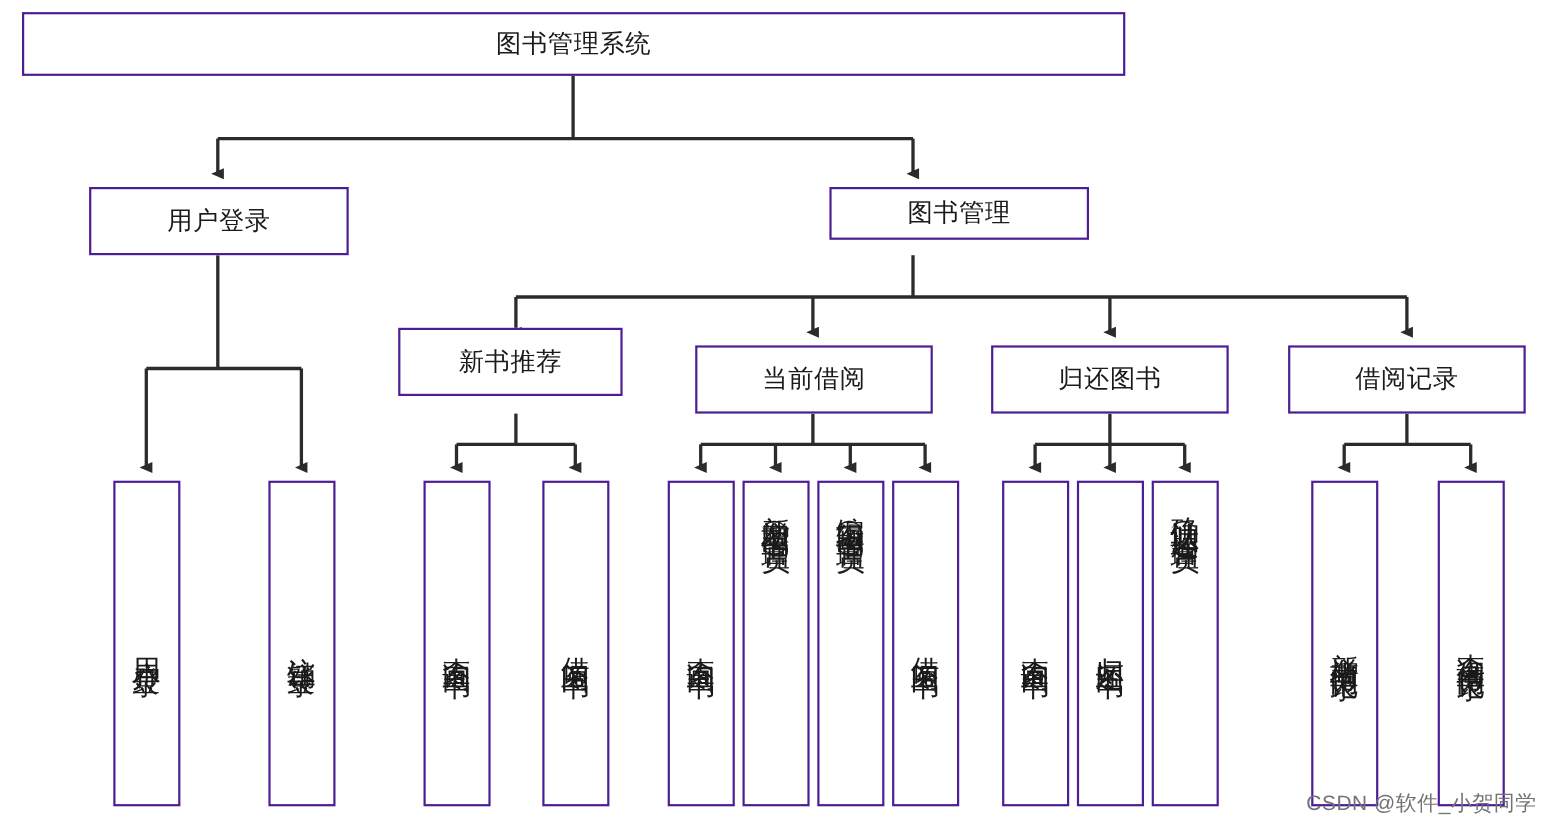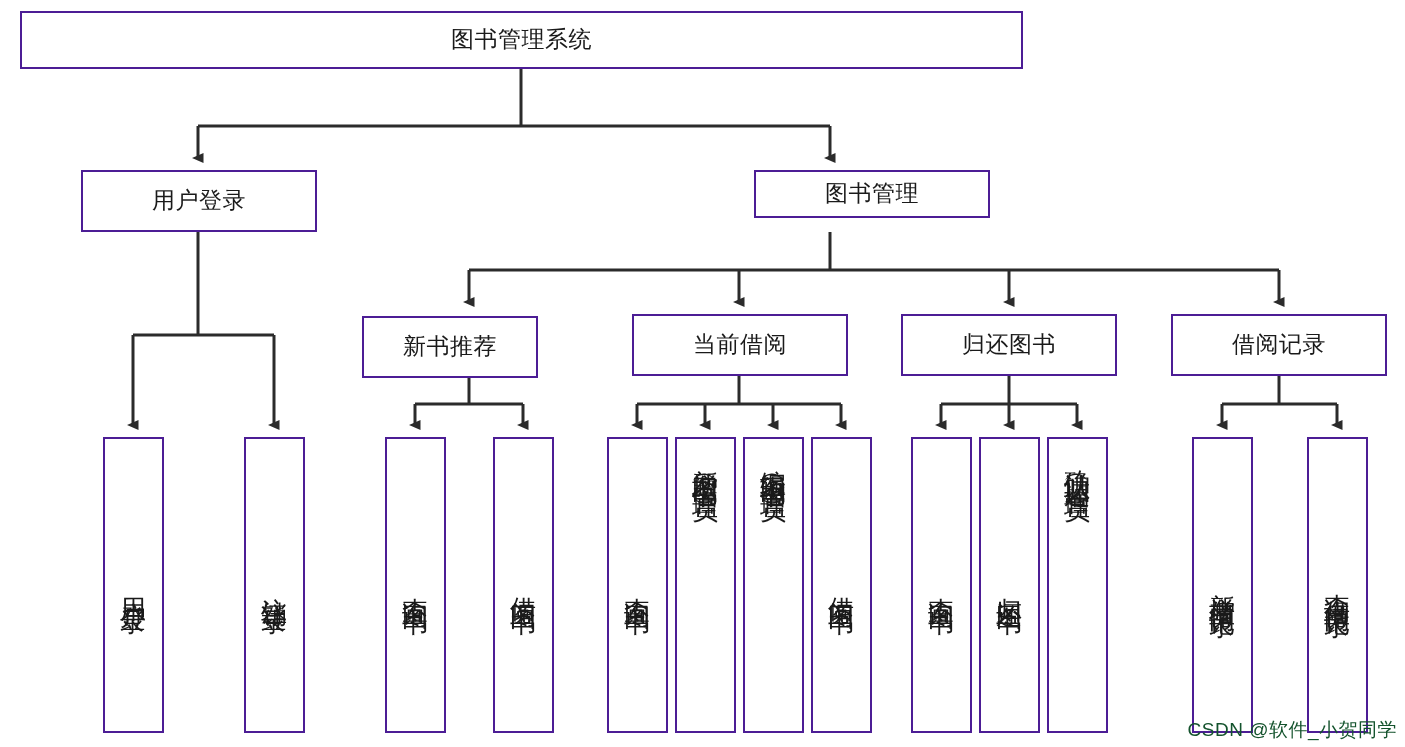--- a/index.html
+++ b/index.html
@@ -60,21 +60,21 @@
   }
   .node.vert.mid {
     align-items: center;
     padding-top: 0;
   }
   .watermark {
     position: absolute;
     right: 8px;
     bottom: 4px;
     font-size: 19px;
-    color: #14532d;
+    color: #737373;
     white-space: nowrap;
     letter-spacing: 0.5px;
   }
 </style>
 </head>
 <body>
 
 <div id="canvas">
 
   <svg class="edges" viewBox="0 0 1405 747">
@@ -131,21 +131,21 @@
     <span class="node-label">图书管理系统</span>
   </div>
 
   <div class="node horiz" style="left:81px; top:170px; width:236px; height:62px;">
     <span class="node-label">用户登录</span>
   </div>
   <div class="node horiz" style="left:712px; top:170px; width:236px; height:48px;margin-left:42px;">
     <span class="node-label">图书管理</span>
   </div>
 
-  <div class="node horiz" style="left:362px; top:316px; width:176px; height:62px;">
+  <div class="node horiz" style="left:362px; top:298px; width:204px; height:62px;">
     <span class="node-label">新书推荐</span>
   </div>
   <div class="node horiz" style="left:632px; top:314px; width:216px; height:62px;">
     <span class="node-label">当前借阅</span>
   </div>
   <div class="node horiz" style="left:901px; top:314px; width:216px; height:62px;">
     <span class="node-label">归还图书</span>
   </div>
   <div class="node horiz" style="left:1171px; top:314px; width:216px; height:62px;">
     <span class="node-label">借阅记录</span>

